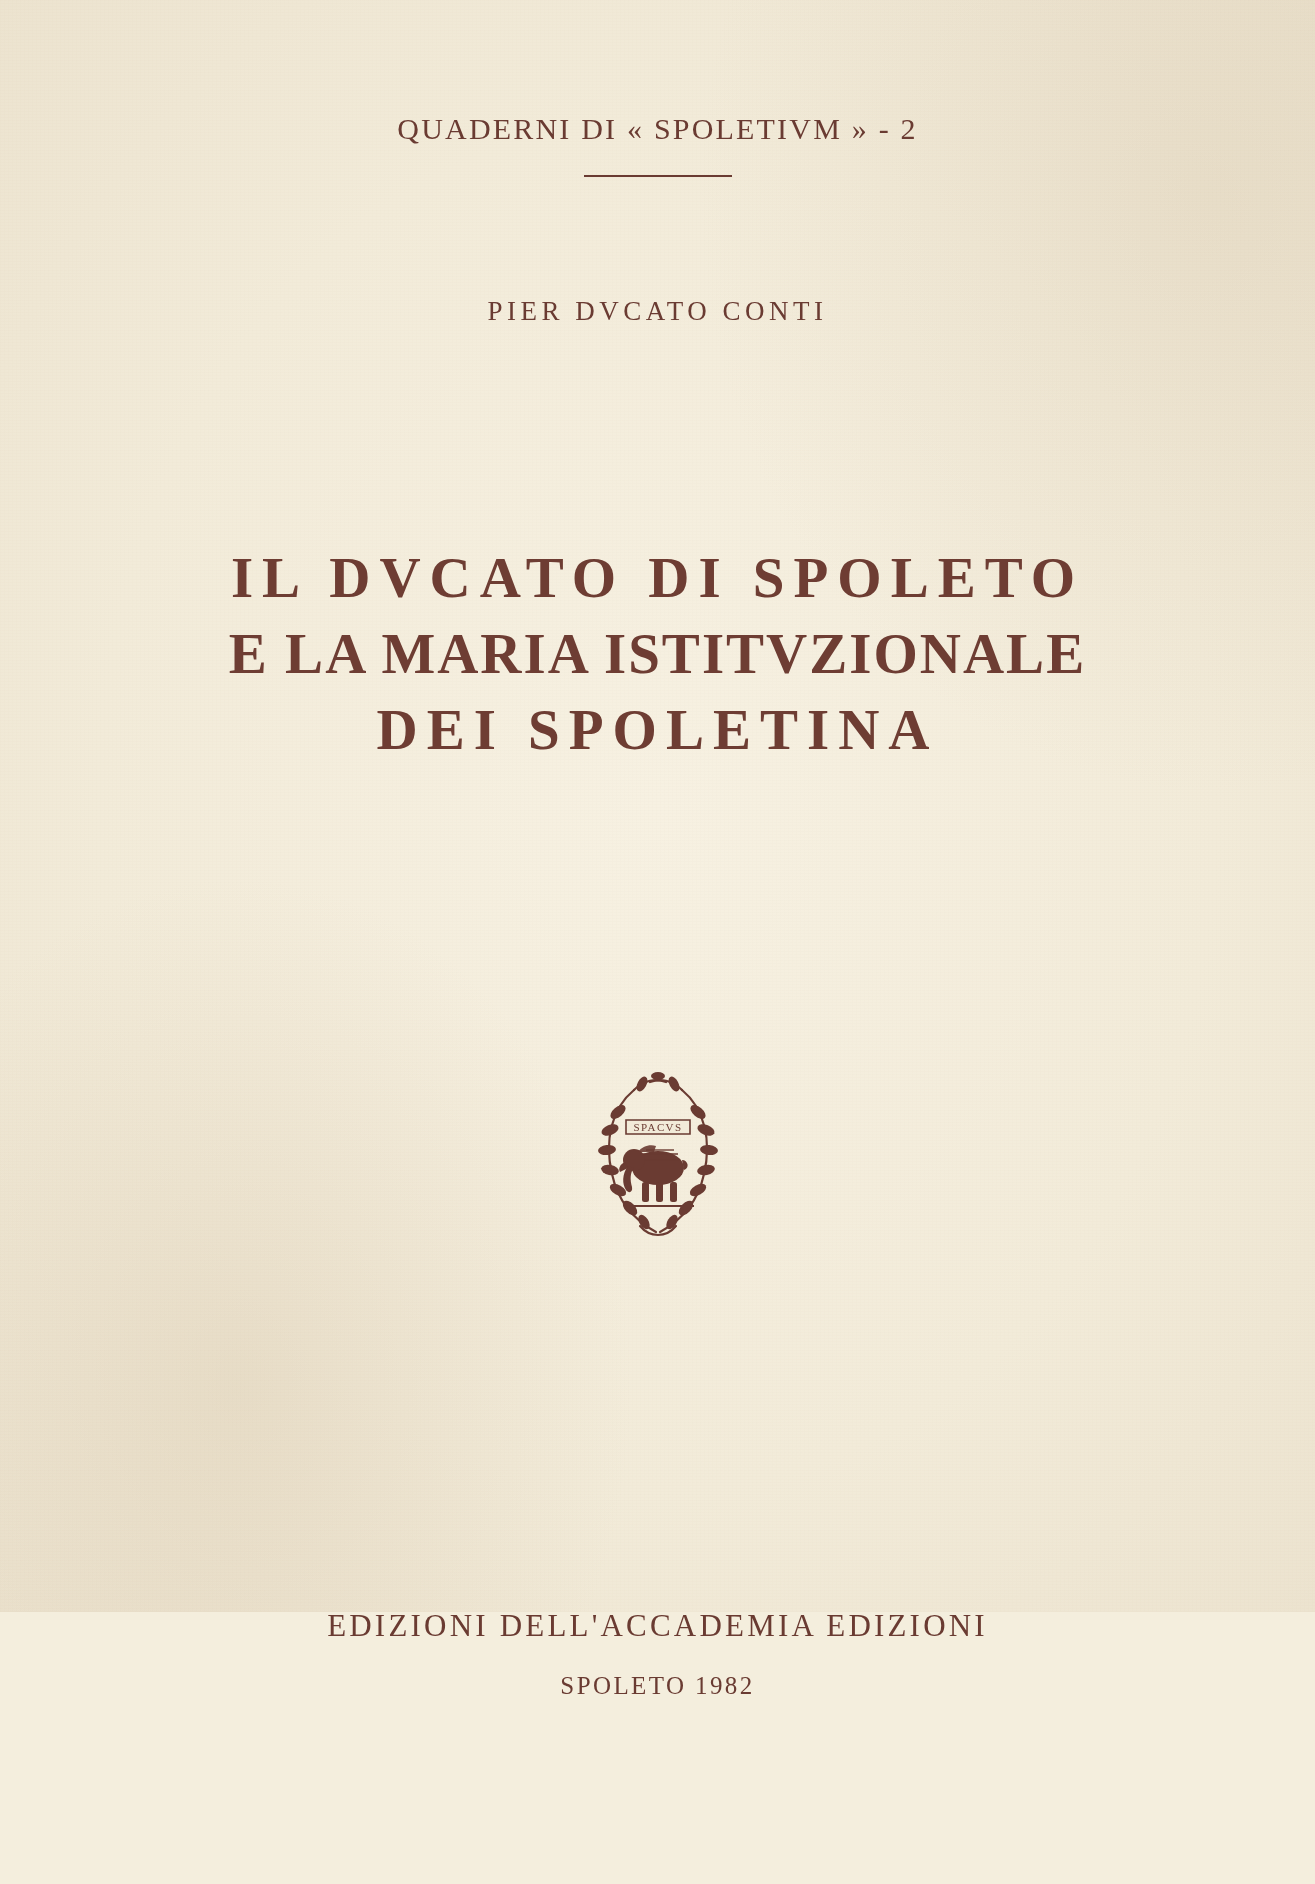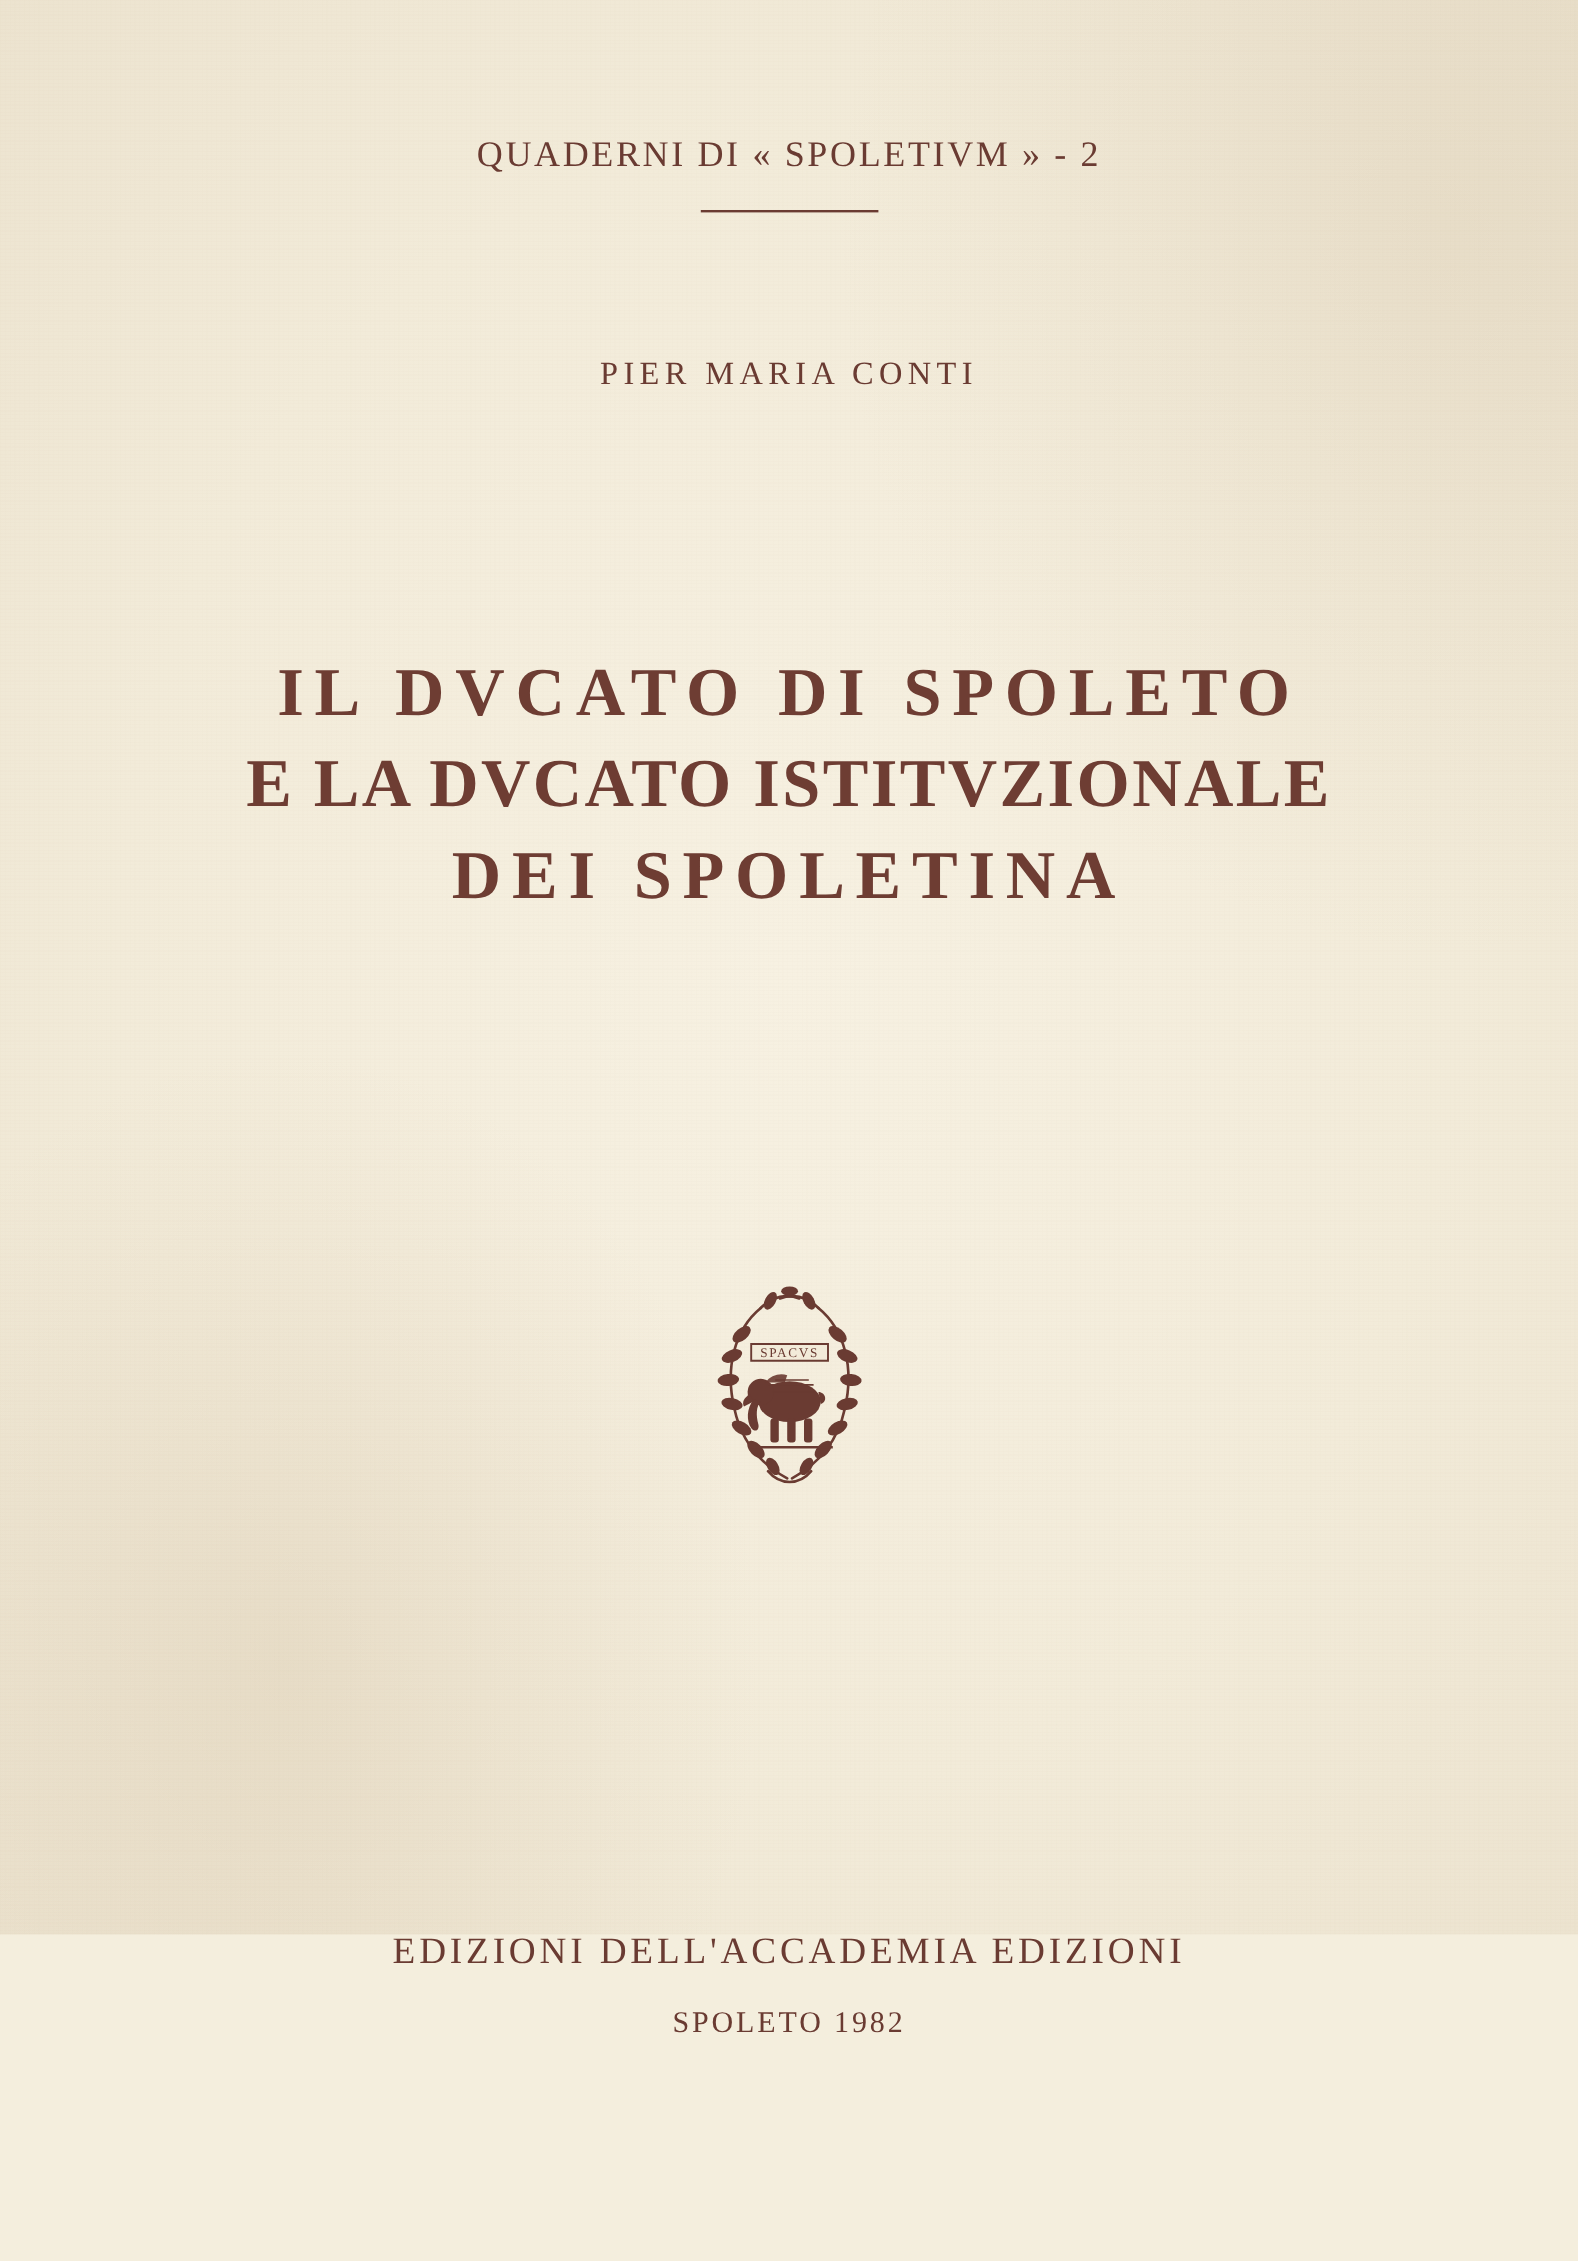--- a/index.html
+++ b/index.html
@@ -129,25 +129,25 @@
 
 <div class="page">
   <div class="grain"></div>
 
   <div class="content">
 
     <div class="series-line">QUADERNI DI « SPOLETIVM » - 2</div>
 
     <div class="rule"></div>
 
-    <div class="author">PIER MARIA CONTI</div>
+    <div class="author">PIER DVCATO CONTI</div>
 
     <div class="title">
       <span class="tline sp">IL DVCATO DI SPOLETO</span>
-      <span class="tline">E LA DVCATO ISTITVZIONALE</span>
+      <span class="tline">E LA MARIA ISTITVZIONALE</span>
       <span class="tline sp">DEI SPOLETINA</span>
     </div>
 
     <div class="emblem">
       <svg viewBox="0 0 160 190" width="160" height="190" aria-hidden="true">
         <g fill="none" stroke="#6a3b32" stroke-width="2.2" stroke-linecap="round">
 
           <path d="M56 34 C34 52 26 84 34 118 C40 146 56 164 78 176"></path>
 
           <path d="M104 34 C126 52 134 84 126 118 C120 146 104 164 82 176"></path>

